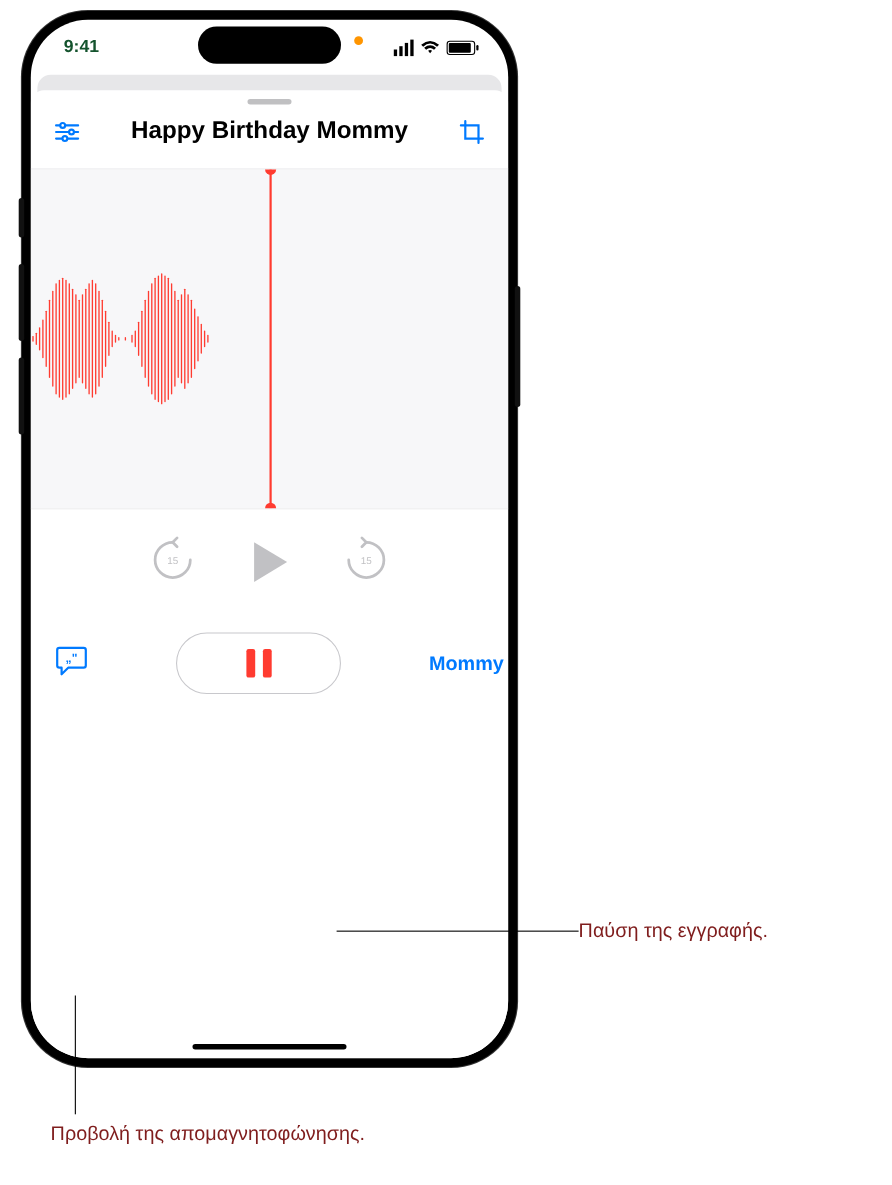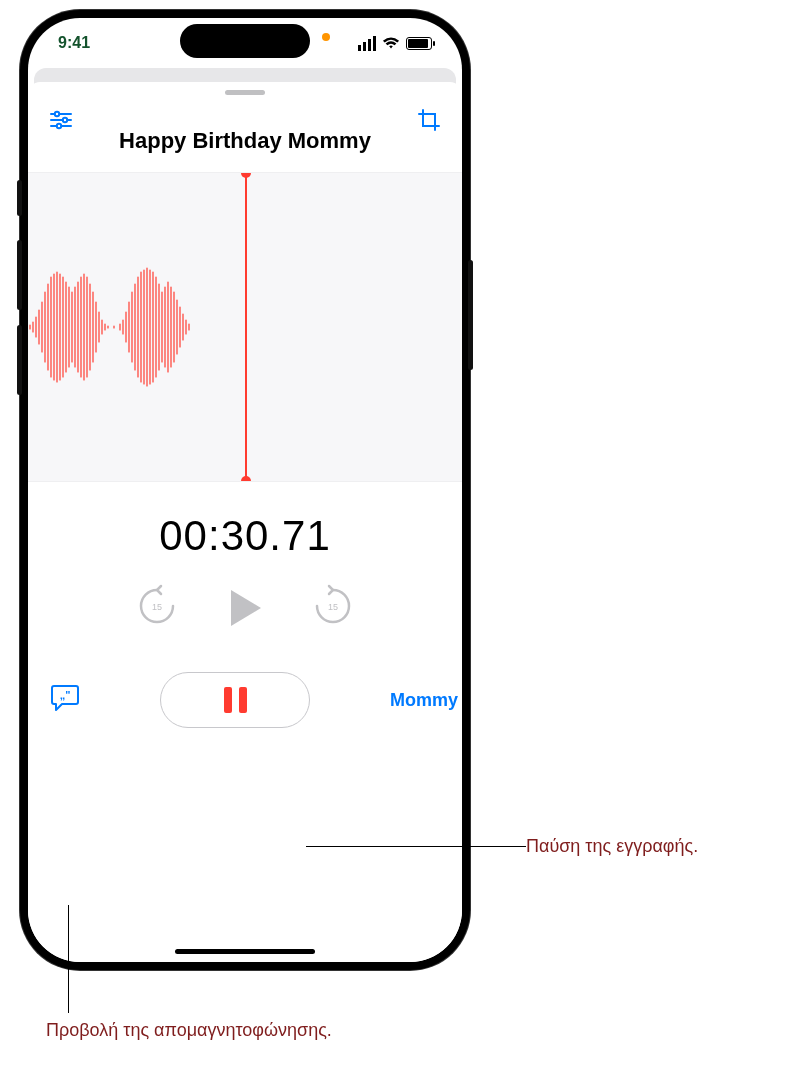--- a/index.html
+++ b/index.html
@@ -92,21 +92,21 @@
   }
   .grabber {
     width:40px; height:5px; background:#c0c0c2; border-radius:3px;
     margin:8px auto 10px;
   }
 
   .top-row {
     display:flex; align-items:flex-start; justify-content:space-between;
     padding: 0 18px;
   }
-  .title-block { flex:1; text-align:center;margin-top:23px; }
+  .title-block { flex:1; text-align:center; }
   .rec-title { font-size:22px; font-weight:700; color:#000; }
   .rec-sub { font-size:14px; color:#8a8a8d; margin-top:2px; }
   .rec-sub span + span { margin-left:8px; }
   .icon-btn { color:#007aff; width:30px; height:30px; display:flex; align-items:center; justify-content:center; }
 
   
   .wave-area {
     margin-top:18px;
     background:#f7f7f9;
     height:310px;
@@ -298,21 +298,20 @@
               <line x1="152" y1="45" x2="152" y2="85"></line>
               <line x1="155" y1="52" x2="155" y2="78"></line>
               <line x1="158" y1="58" x2="158" y2="72"></line>
               <line x1="161" y1="62" x2="161" y2="68"></line>
           </g>
         </svg>
         <div class="playhead-line"></div>
       </div>
 
 
-      <div class="big-time">00:30.71</div>
 
       <div class="transport">
         <div>
           <svg width="40" height="44" viewBox="0 0 40 44">
               <g fill="none" stroke="#c1c1c4" stroke-width="2.5" stroke-linecap="round">
                 <path d="M20 6 A16 16 0 1 0 36 22"></path>
                 <path d="M24 2 L20 6 L24 10"></path>
               </g>
               <text x="20" y="26" text-anchor="middle" class="skip-lbl">15</text>
             </svg>

